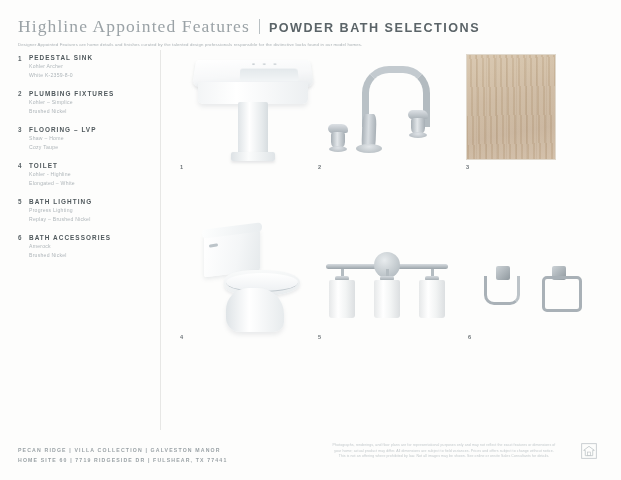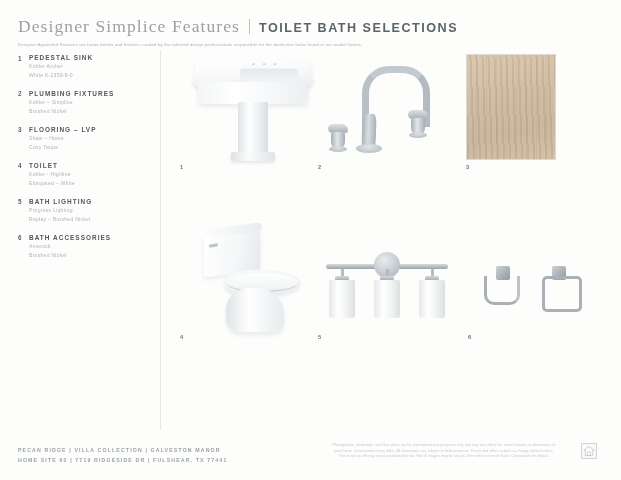--- a/index.html
+++ b/index.html
@@ -129,23 +129,23 @@
   .fr-line{font-size:3.5px;letter-spacing:.1px;color:#c2c8cb;line-height:1.6;}
   .eh-logo{position:absolute;left:581px;top:443px;width:16px;height:16px;}
 </style>
 </head>
 <body>
 
 <div class="page">
 
   <div class="header">
     <div class="title-row">
-      <span class="title-serif">Designer Simplice Features</span>
+      <span class="title-serif">Highline Appointed Features</span>
       <span class="title-div"></span>
-      <span class="title-bold">TOILET BATH SELECTIONS</span>
+      <span class="title-bold">POWDER BATH SELECTIONS</span>
     </div>
     <div class="subtitle">Designer Appointed Features are home details and finishes curated by the talented design professionals responsible for the distinctive looks found in our model homes.</div>
   </div>
 
   <div class="list">
     <div class="li">
       <div class="li-num">1</div>
       <div class="li-body">
         <div class="li-title">PEDESTAL SINK</div>
         <div class="li-sub">Kohler Archer</div>

